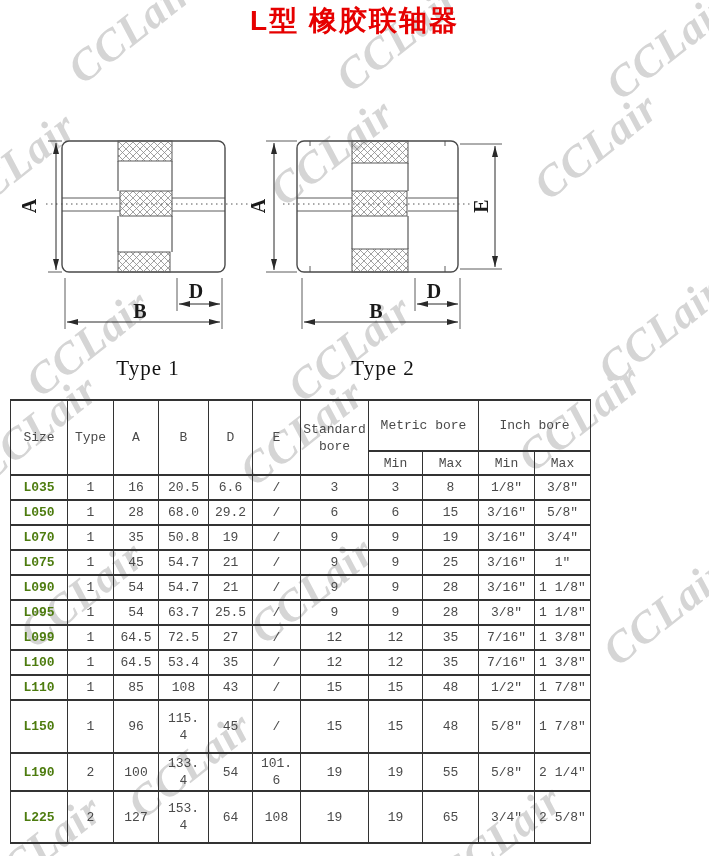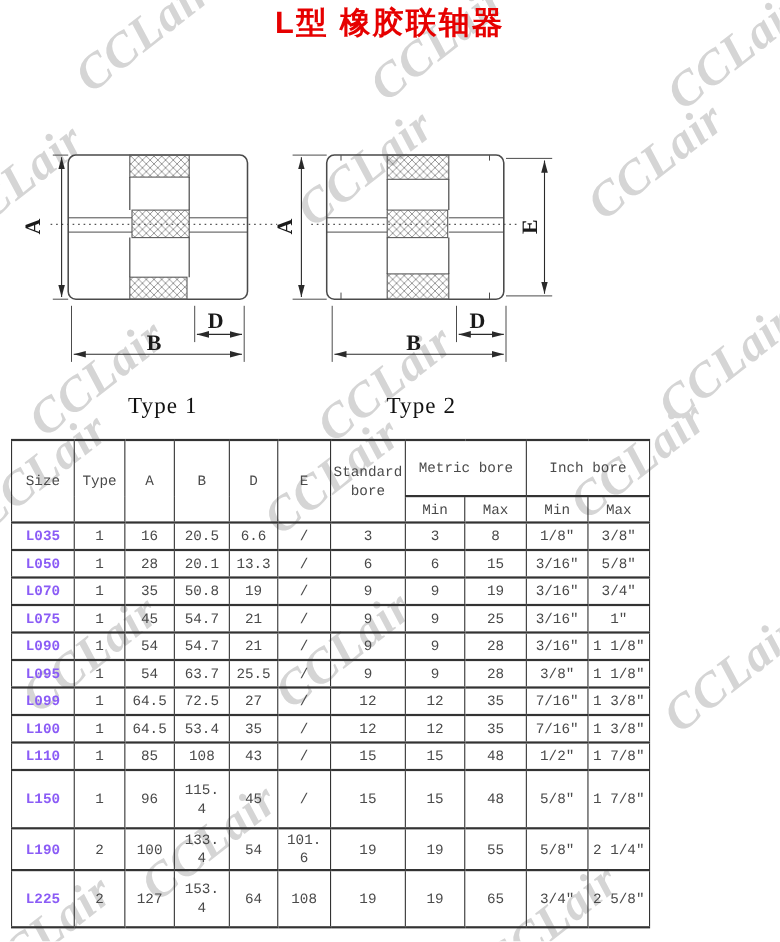--- a/index.html
+++ b/index.html
@@ -25,21 +25,21 @@
   .dl{font-family:"Liberation Serif",serif;font-size:20px;font-weight:600;fill:#1a1a1a;text-anchor:middle;}
   .cap{font-family:"Liberation Serif",serif;font-size:21px;fill:#111;text-anchor:middle;letter-spacing:1px;}
   
   .spec{position:absolute;z-index:1;top:399px;left:10px;width:580px;border-collapse:collapse;
         table-layout:fixed;font-family:Liberation Mono, monospace;font-size:13px;color:#4a4a4a;}
   .spec th,.spec td{border:1px solid #333;border-top-width:2px;border-bottom-width:2px;
         text-align:center;vertical-align:middle;font-weight:normal;padding:1px 2px;line-height:17px;
         overflow:hidden;}
   .spec td:nth-child(4),.spec td:nth-child(6){word-break:break-all;padding:1px 6px;}
   .spec .std{white-space:pre-wrap;word-break:break-all;}
-  .spec td:first-child{font-weight:bold;color:#8b5cf6;}
+  .spec td:first-child{font-weight:bold;color:#4d7c0f;}
   .hr1{height:51px;} .hr2{height:24px;}
   .rh{height:25px;} .rh53{height:53px;} .rh46{height:30px;} .rh52{height:52px;}
 </style>
 </head>
 <body>
 
 <div class="page">
 
   <span class="wm" style="left:130px;top:30px">CCLair</span>
   <span class="wm" style="left:398px;top:38px">CCLair</span>
@@ -164,22 +164,22 @@
           <td>3</td>
           <td>3</td>
           <td>8</td>
           <td>1/8″</td>
           <td>3/8″</td>
     </tr>
     <tr class="rh">
       <td>L050</td>
           <td>1</td>
           <td>28</td>
-          <td>20.1</td>
-          <td>13.3</td>
+          <td>68.0</td>
+          <td>29.2</td>
           <td>/</td>
           <td>6</td>
           <td>6</td>
           <td>15</td>
           <td>3/16″</td>
           <td>5/8″</td>
     </tr>
     <tr class="rh">
       <td>L070</td>
           <td>1</td>

